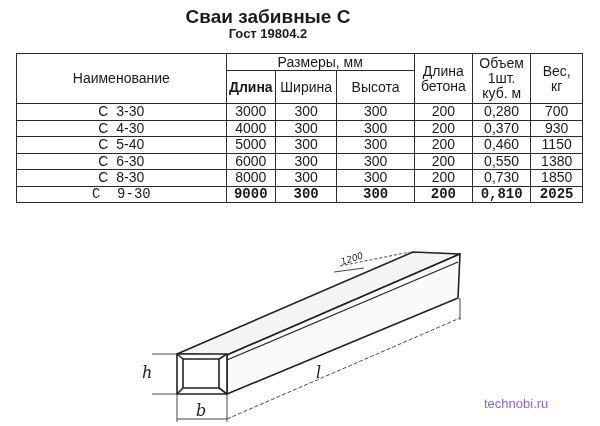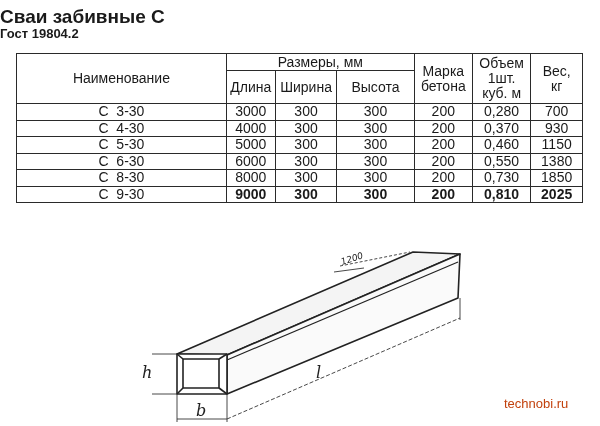--- a/index.html
+++ b/index.html
@@ -1,49 +1,49 @@
 <!DOCTYPE html>
 <html><head>
 <meta charset="utf-8">
 <style>
   html, body { margin:0; padding:0; background:#ffffff; }
   body { width:600px; height:426px; position:relative; overflow:hidden;
          font-family:"Liberation Sans", sans-serif; color:#111; }
-  .title { position:absolute; left:0; width:536px; font-weight:bold; color:#1a1a1a; }
+  .title { position:absolute; left:0; width:536px; text-align:center; font-weight:bold; color:#1a1a1a; }
   .t1 { top:6px; font-size:19px; }
   .t2 { top:26px; font-size:13px; }
   table { position:absolute; left:16px; top:53px; border-collapse:collapse; width:567px; }
   td, th { border:1.5px solid #2a2a2a; font-weight:normal; text-align:center; padding:0; font-size:14px; line-height:15px; color:#1a1a1a; }
   th { font-size:14px; }
   .h-group { height:17px; }
   .h-sub { height:33px; }
   tbody td { height:15.5px; }
-  tr.bold td { font-weight:bold; }
+  tr.bold td { font-weight:bold;font-family:Liberation Mono, monospace; }
   .c-name { width:227px; }
-  .c-len { width:49px; }
+  .c-len { width:49px;font-weight:bold; }
   .c-wid { width:62px;margin-top:28px; }
   .c-hei { width:81px;margin-top:16px; }
   .c-grade { width:58px; }
   .c-vol { width:58px;margin-top:18px; }
   .c-wt { width:53px; }
   .drawing { position:absolute; left:120px; top:228px; }
-  .watermark { position:absolute; left:504px; top:396px; font-size:13px; color:#c2410c; font-family:"Liberation Sans", sans-serif; }
+  .watermark { position:absolute; left:484px; top:396px; font-size:13px; color:#8b5cf6; font-family:"Liberation Sans", sans-serif; }
 </style>
 </head>
 <body>
 
 <div class="title t1">Сваи забивные С</div>
 <div class="title t2">Гост 19804.2</div>
 
 <table>
   <thead>
     <tr class="h-group">
       <th class="c-name" rowspan="2">Наименование</th>
       <th colspan="3">Размеры, мм</th>
-      <th class="c-grade" rowspan="2"><span style="display:inline-block;width:52px;">Марка бетона</span></th>
+      <th class="c-grade" rowspan="2"><span style="display:inline-block;width:52px;">Длина бетона</span></th>
       <th class="c-vol" rowspan="2"><span style="display:inline-block;width:54px;">Объем 1шт. куб. м</span></th>
       <th class="c-wt" rowspan="2"><span style="display:inline-block;width:36px;">Вес, кг</span></th>
     </tr>
     <tr class="h-sub">
       <th class="c-len">Длина</th>
       <th class="c-wid">Ширина</th>
       <th class="c-hei">Высота</th>
     </tr>
   </thead>
   <tbody>
@@ -59,21 +59,21 @@
     <tr>
       <td style="white-space:pre">С  4-30</td>
       <td>4000</td>
       <td>300</td>
       <td>300</td>
       <td>200</td>
       <td>0,370</td>
       <td>930</td>
     </tr>
     <tr>
-      <td style="white-space:pre">С  5-30</td>
+      <td style="white-space:pre">С  5-40</td>
       <td>5000</td>
       <td>300</td>
       <td>300</td>
       <td>200</td>
       <td>0,460</td>
       <td>1150</td>
     </tr>
     <tr>
       <td style="white-space:pre">С  6-30</td>
       <td>6000</td>

